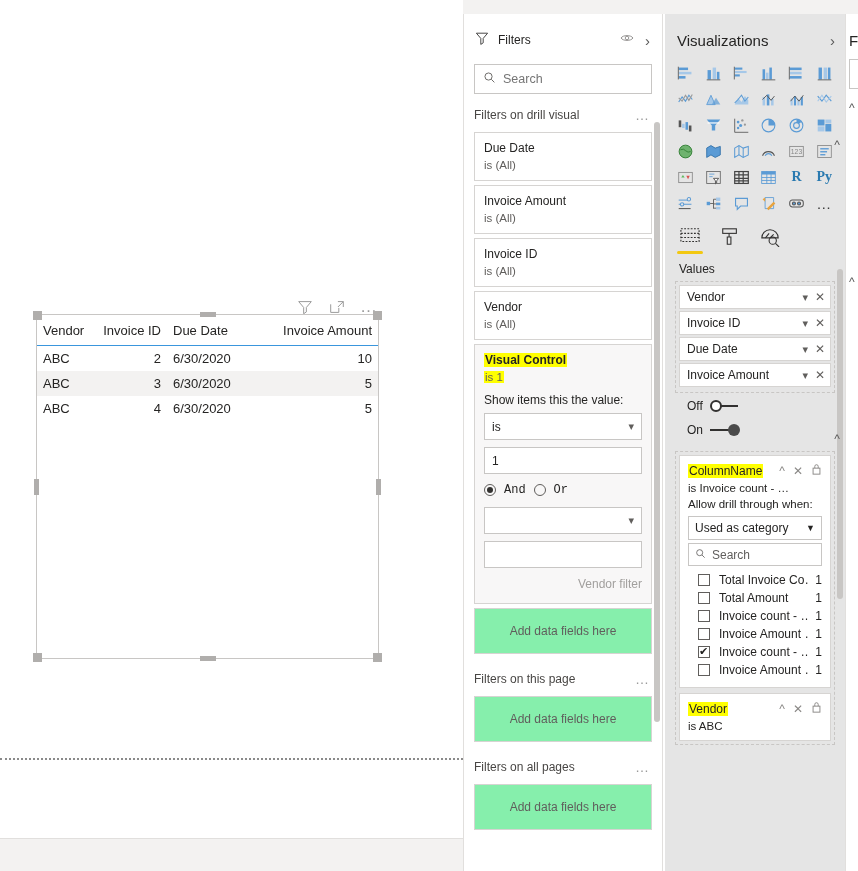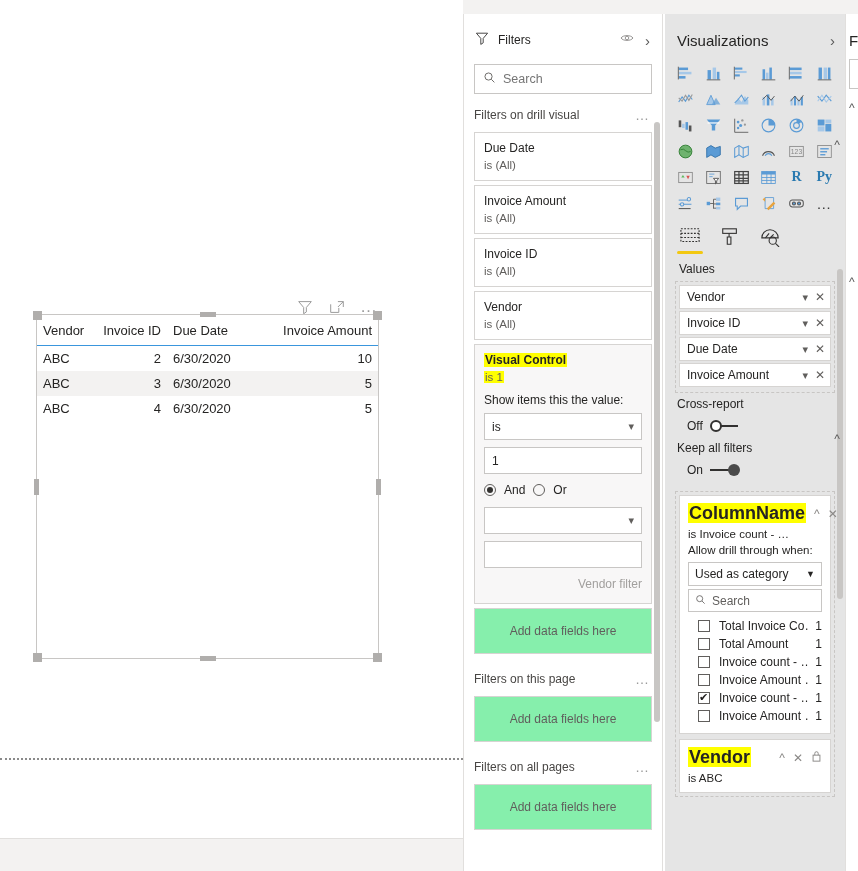--- a/index.html
+++ b/index.html
@@ -100,21 +100,21 @@
     height: 27px; border: 1px solid #c8c6c4; background:#fff;
     display:flex; align-items:center; justify-content: space-between;
     padding: 0 7px; font-size: 12px; color:#252423; margin-bottom: 7px;
   }
   .fc-select .cv { color:#605e5c; font-size: 11px; }
   .fc-input {
     height: 27px; border: 1px solid #c8c6c4; background:#fff;
     display:flex; align-items:center; padding: 0 7px;
     font-size: 12px; color:#252423; margin-bottom: 9px;
   }
-  .fc-radios { display:flex; align-items:center; gap: 8px; margin: 2px 0 10px 0; font-size: 12px; color:#252423; }
+  .fc-radios { display:flex; align-items:center; gap: 8px; margin: 2px 0 10px 0; font-size: 12px; color:#252423;font-family:Liberation Mono, monospace; }
   .radio { width: 12px; height: 12px; border: 1px solid #605e5c; border-radius: 50%; position: relative; display:inline-block; }
   .radio.on::after { content:''; position:absolute; left:2px; top:2px; width:6px; height:6px; border-radius:50%; background:#323130; }
   .fc-apply { text-align: right; font-size: 12px; color: #a19f9d; margin-top: 2px; }
   .dropzone {
     margin: 4px 10px; border: 1px solid #d6d4d2; height: 46px; background:#86efac;
     display:flex; align-items:center; justify-content:center;
     font-size: 12px; color: #605e5c;
   }
   .fp-scroll {
     position: absolute; right: 2px; top: 108px; width: 6px; height: 600px;
@@ -165,21 +165,21 @@
   .tgl { width: 30px; height: 12px; position: relative; display:inline-block; }
   .tgl .bar { position:absolute; left: 8px; top: 5px; width: 20px; height: 2px; background: #323130; }
   .tgl .knob { position:absolute; top: 0; width: 12px; height: 12px; border-radius: 50%; }
   .tgl.off .knob { left: 0; border: 2px solid #323130; background: #fff; }
   .tgl.on .bar { left: 0; width: 20px; }
   .tgl.on .knob { right: 0; background: #4a4a4a; }
 
   .dt-card-wrap { margin: 10px 10px 0 10px; border: 1px dashed #c8c6c4; padding: 3px; }
   .dt-card { border: 1px solid #d6d4d2; background:#fff; padding: 7px 8px 8px 8px; }
   .dt-card-head { display:flex; align-items:center; }
-  .dt-card-name { font-size: 18px; color: #252423; flex: 1; font-weight: bold; }
+  .dt-card-name { font-size: 12px; color: #252423; flex: 1; }
   .dt-card-ico { color: #8a8886; font-size: 12px; margin-left: 8px; }
   .dt-card-sub { font-size: 11.5px; color: #252423; margin-top: 4px; }
   .dt-dd {
     height: 24px; border: 1px solid #c8c6c4; display:flex; align-items:center;
     justify-content: space-between; padding: 0 6px; font-size: 12px;
     color:#252423; margin-top: 6px;
   }
   .dt-dd .cv { font-size: 9px; color:#252423; }
   .dt-search {
     height: 23px; border: 1px solid #c8c6c4; display:flex; align-items:center;
@@ -674,29 +674,27 @@
         <span class="well-ico">▾</span>
         <span class="well-x">✕</span>
       </div>
       <div class="well-item">
         <span class="nm">Invoice Amount</span>
         <span class="well-ico">▾</span>
         <span class="well-x">✕</span>
       </div>
     </div>
 
-    <div class="dt-sub">Cross-report</div>
     <div class="toggle-row">
       <span>Off</span>
       <span class="tgl off">
           <span class="bar"></span>
           <span class="knob"></span>
         </span>
     </div>
-    <div class="dt-sub">Keep all filters</div>
     <div class="toggle-row">
       <span>On</span>
       <span class="tgl on">
           <span class="bar"></span>
           <span class="knob"></span>
         </span>
     </div>
 
     <div class="dt-card-wrap">
       <div class="dt-card">

